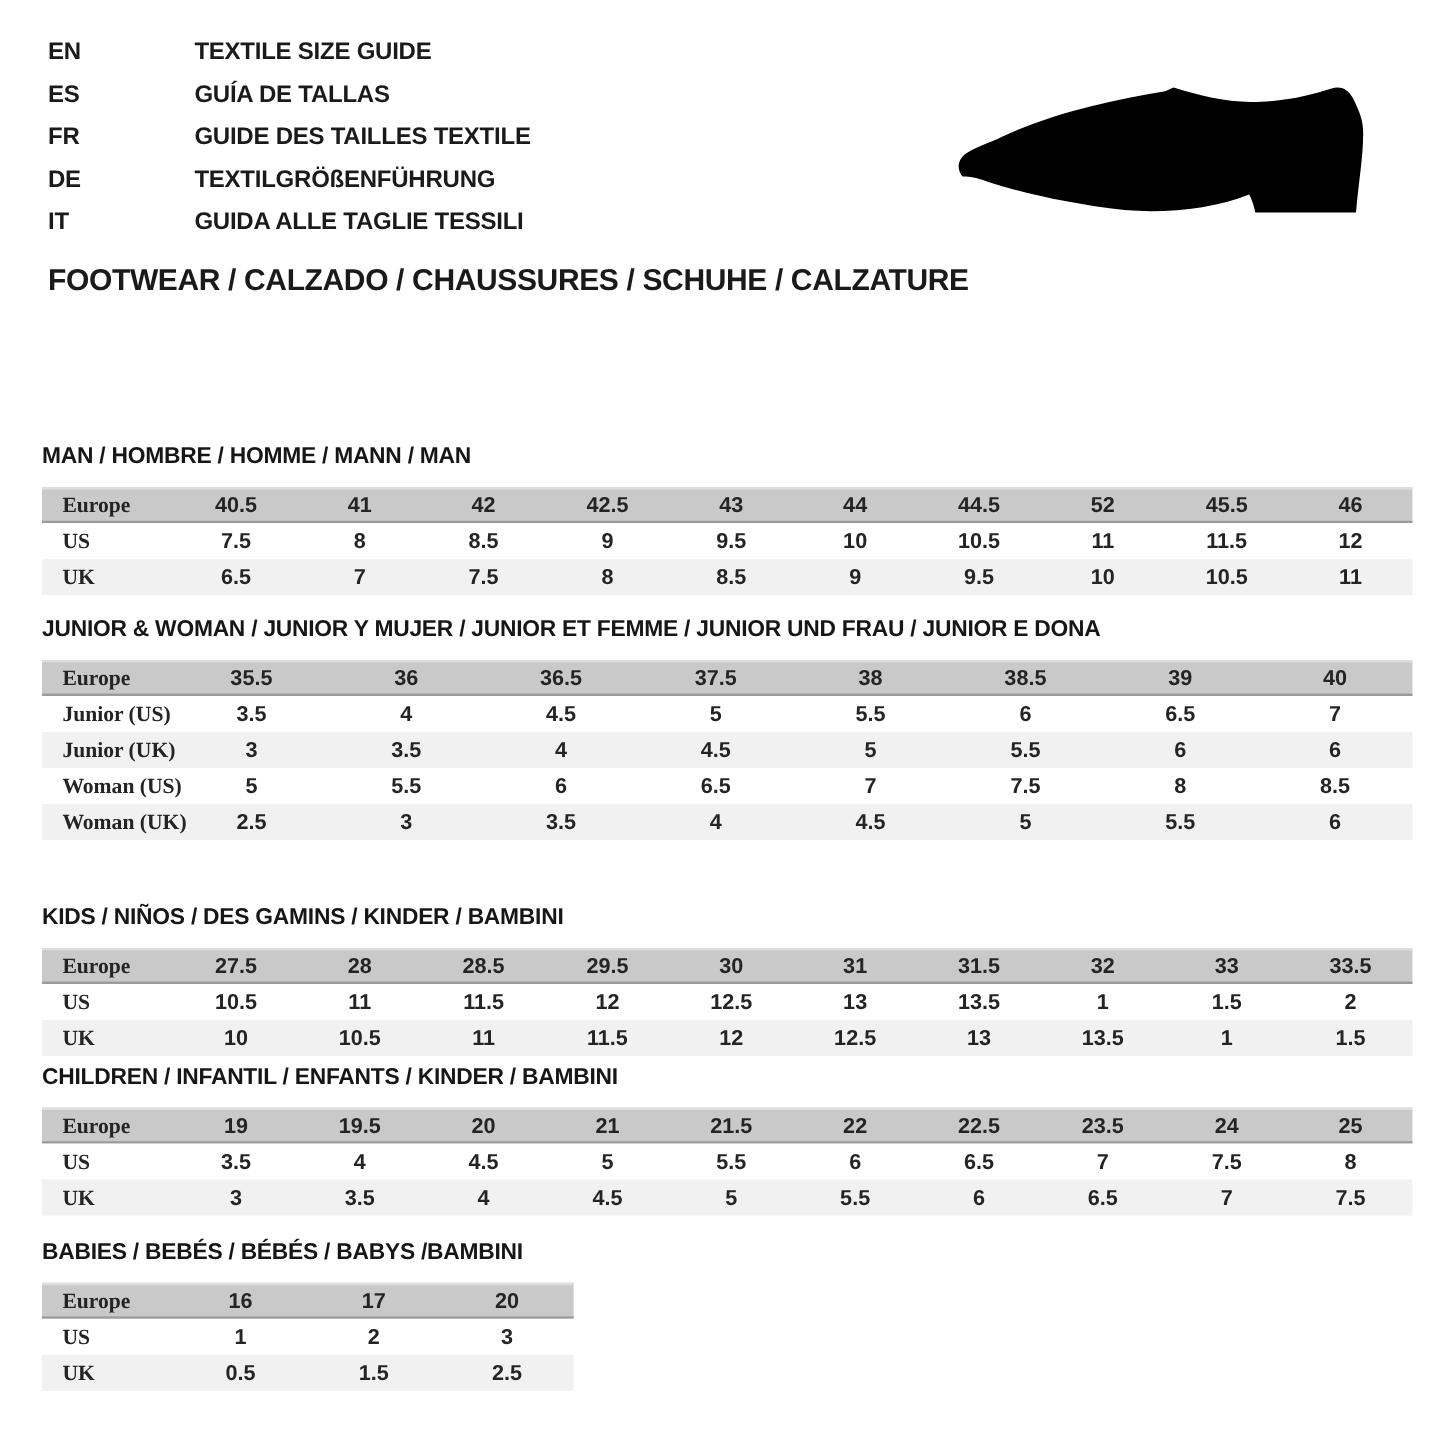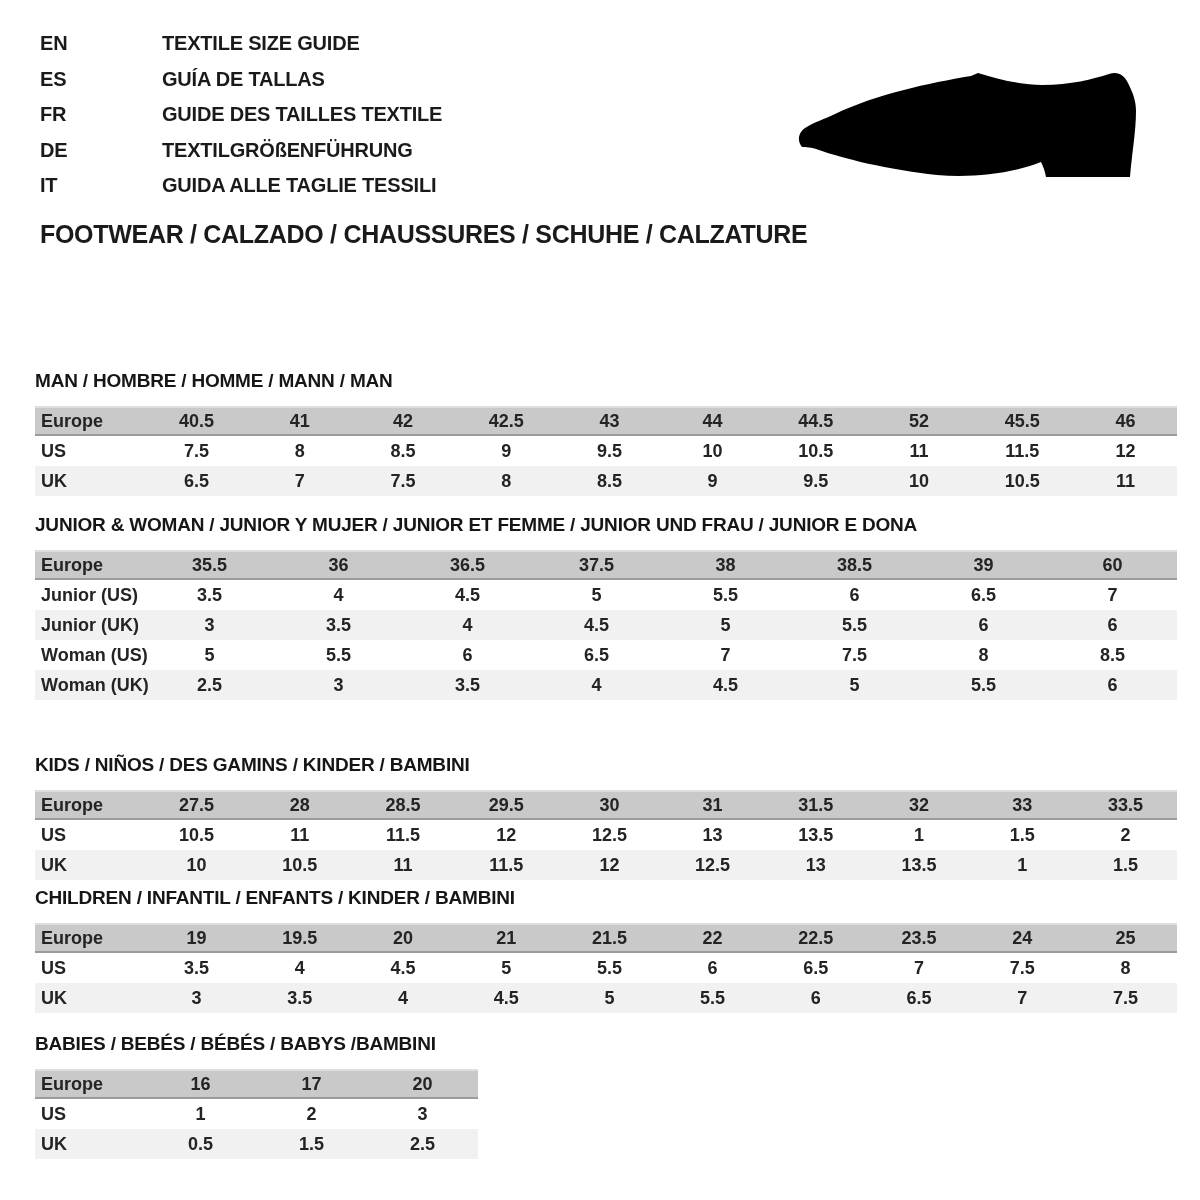--- a/index.html
+++ b/index.html
@@ -30,21 +30,21 @@
     display:flex;height:30px;align-items:center;box-sizing:border-box;
     font-size:18px;font-weight:700;color:#242424;
   }
   .thead{
     background:var(--table_header_bg,#c9c9c9);
     border-top:2px solid var(--table_header_border_top,#dedede);
     border-bottom:2px solid var(--table_header_border,#9b9b9b);
   }
   .talt{background:var(--row_alt_bg,#f1f1f1);}
   .twhite{background:var(--row_bg,#ffffff);}
-  .tlabel{width:110px;flex:0 0 110px;padding-left:6px;box-sizing:border-box;white-space:nowrap;}
+  .tlabel{width:110px;flex:0 0 110px;padding-left:17px;box-sizing:border-box;white-space:nowrap;font-family:Liberation Serif, serif;}
   .tval{flex:1 1 0;text-align:center;}
   #sec0{top:344px;margin-top:25px;}
   #sec1{top:499px;margin-top:14px;}
   #sec2{top:731px;margin-top:22px;}
   #sec3{top:886px;}
   #sec4{top:1032px;width:443px;}
 </style>
 </head>
 <body>
 
@@ -143,21 +143,21 @@
     <div class="tbl">
         <div class="trow thead">
           <div class="tlabel">Europe</div>
           <div class="tval">35.5</div>
           <div class="tval">36</div>
           <div class="tval">36.5</div>
           <div class="tval">37.5</div>
           <div class="tval">38</div>
           <div class="tval">38.5</div>
           <div class="tval">39</div>
-          <div class="tval">60</div>
+          <div class="tval">40</div>
         </div>
         <div class="trow twhite">
           <div class="tlabel">Junior (US)</div>
           <div class="tval">3.5</div>
           <div class="tval">4</div>
           <div class="tval">4.5</div>
           <div class="tval">5</div>
           <div class="tval">5.5</div>
           <div class="tval">6</div>
           <div class="tval">6.5</div>

